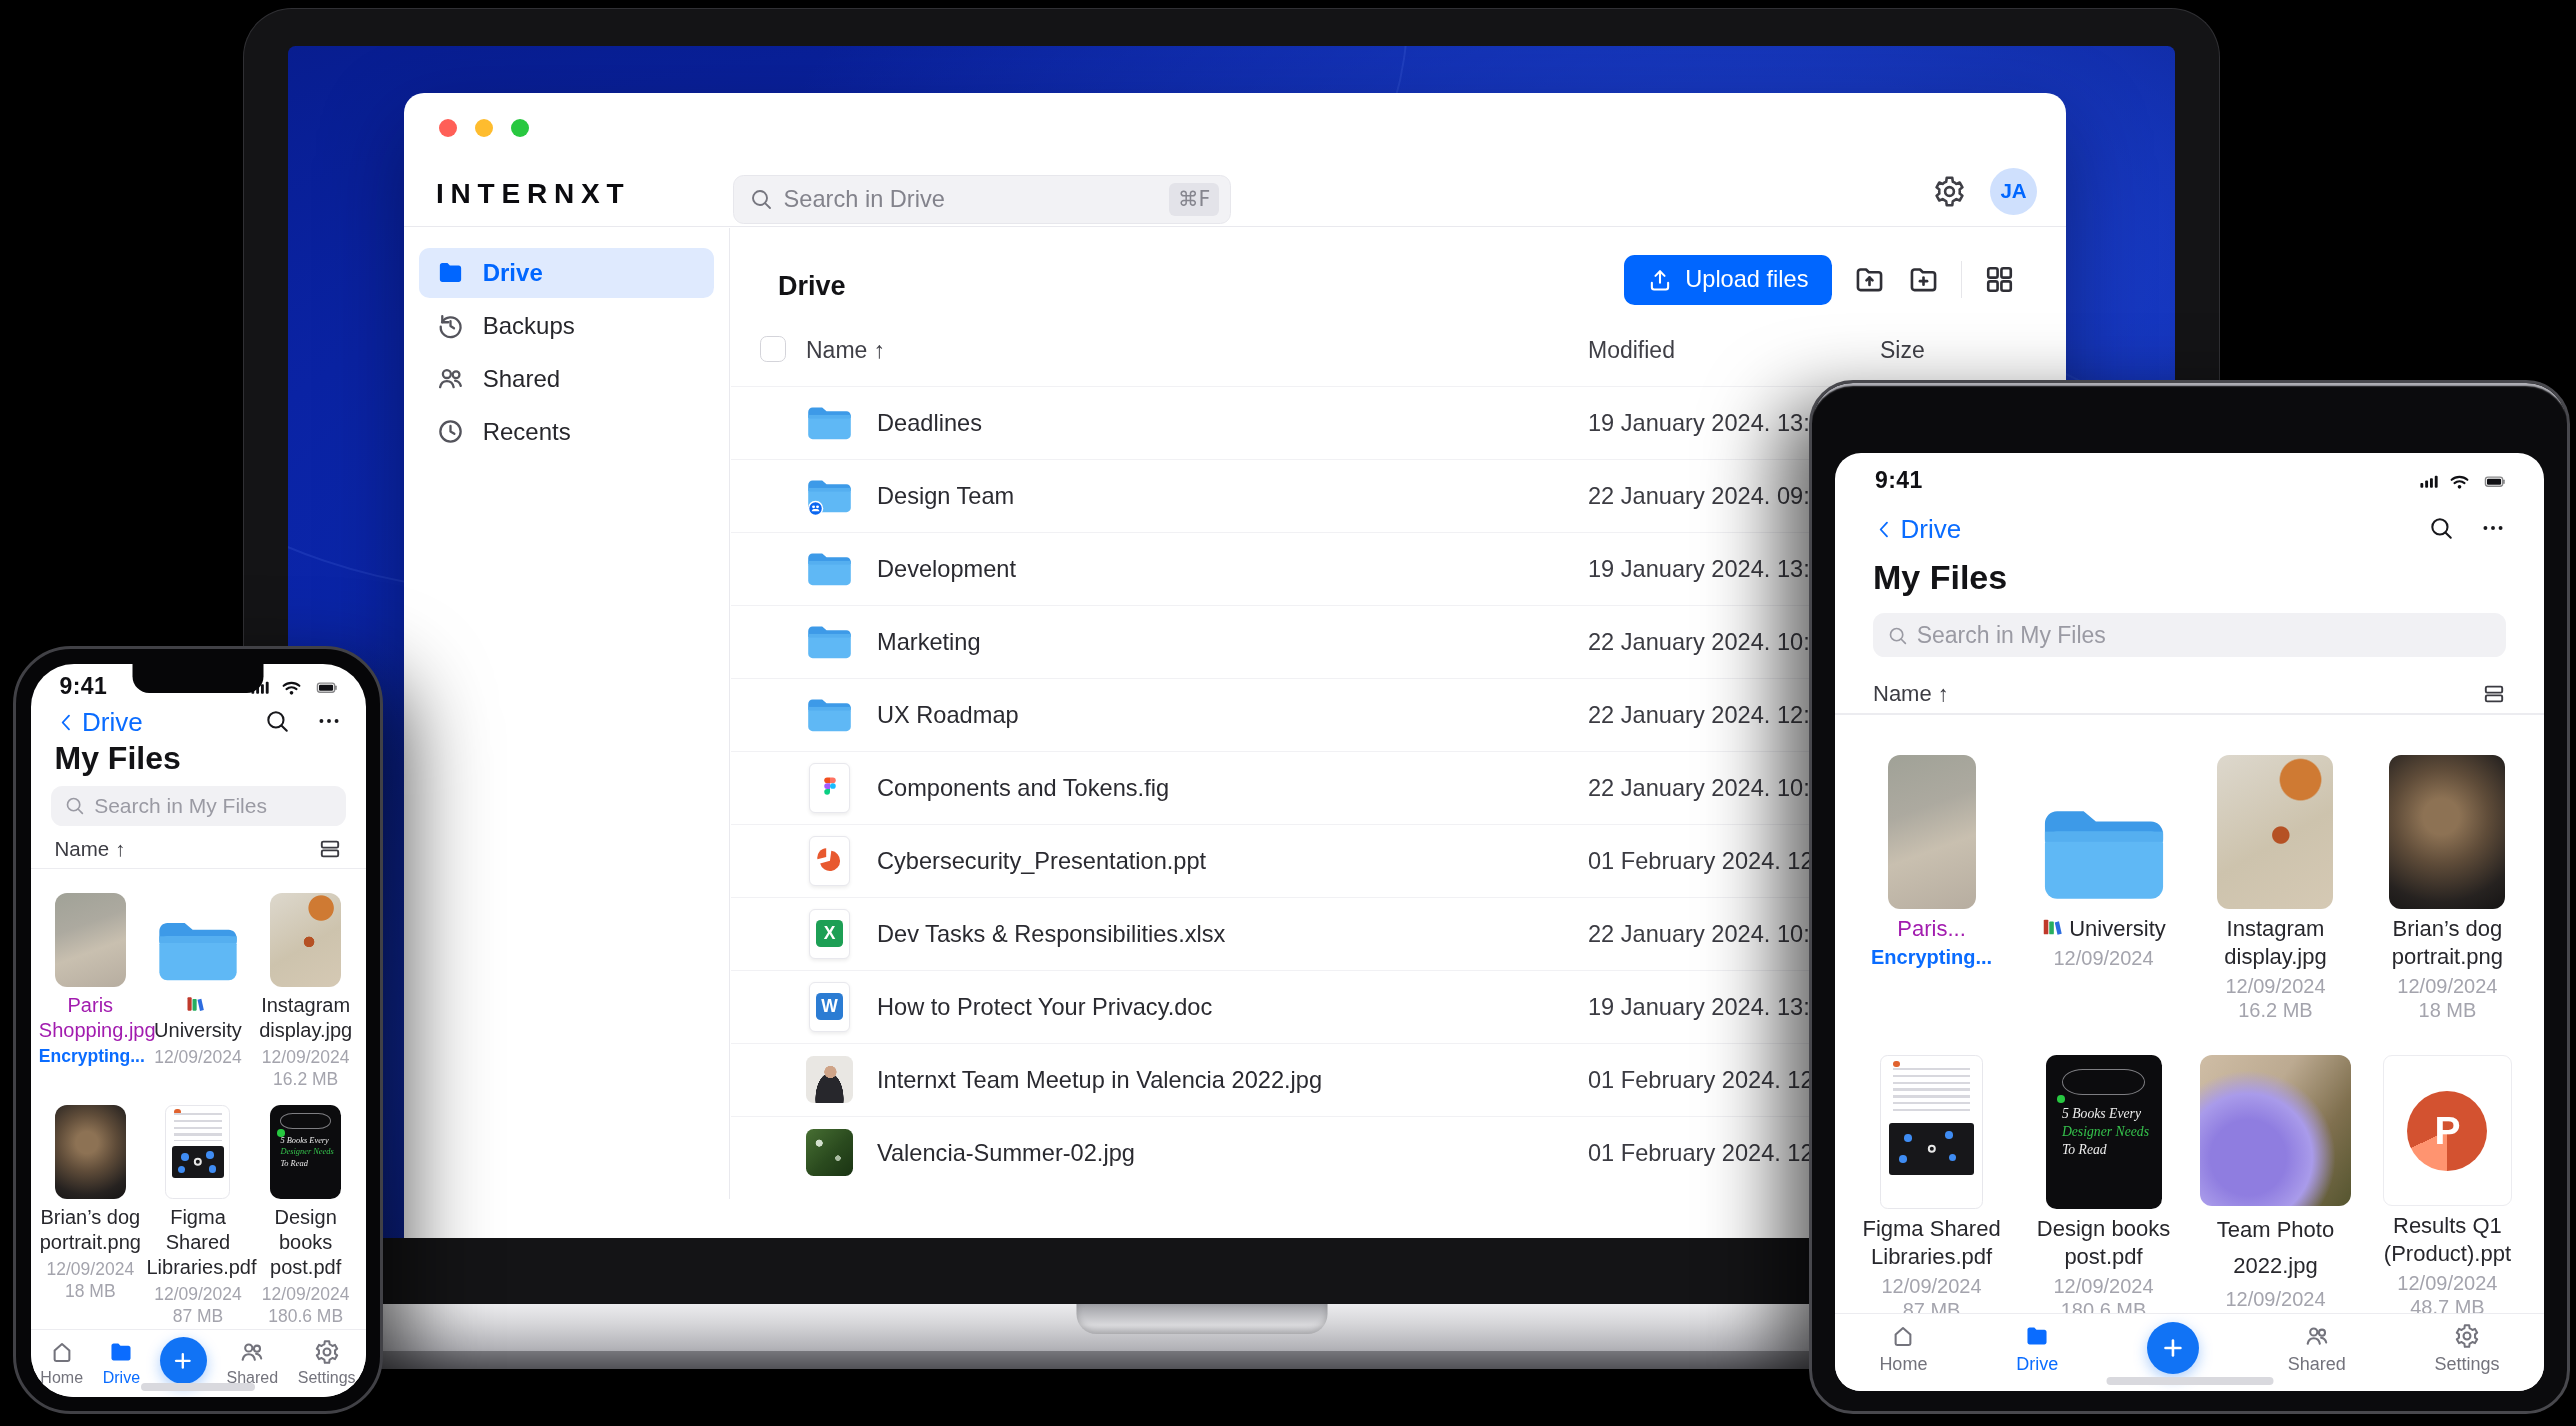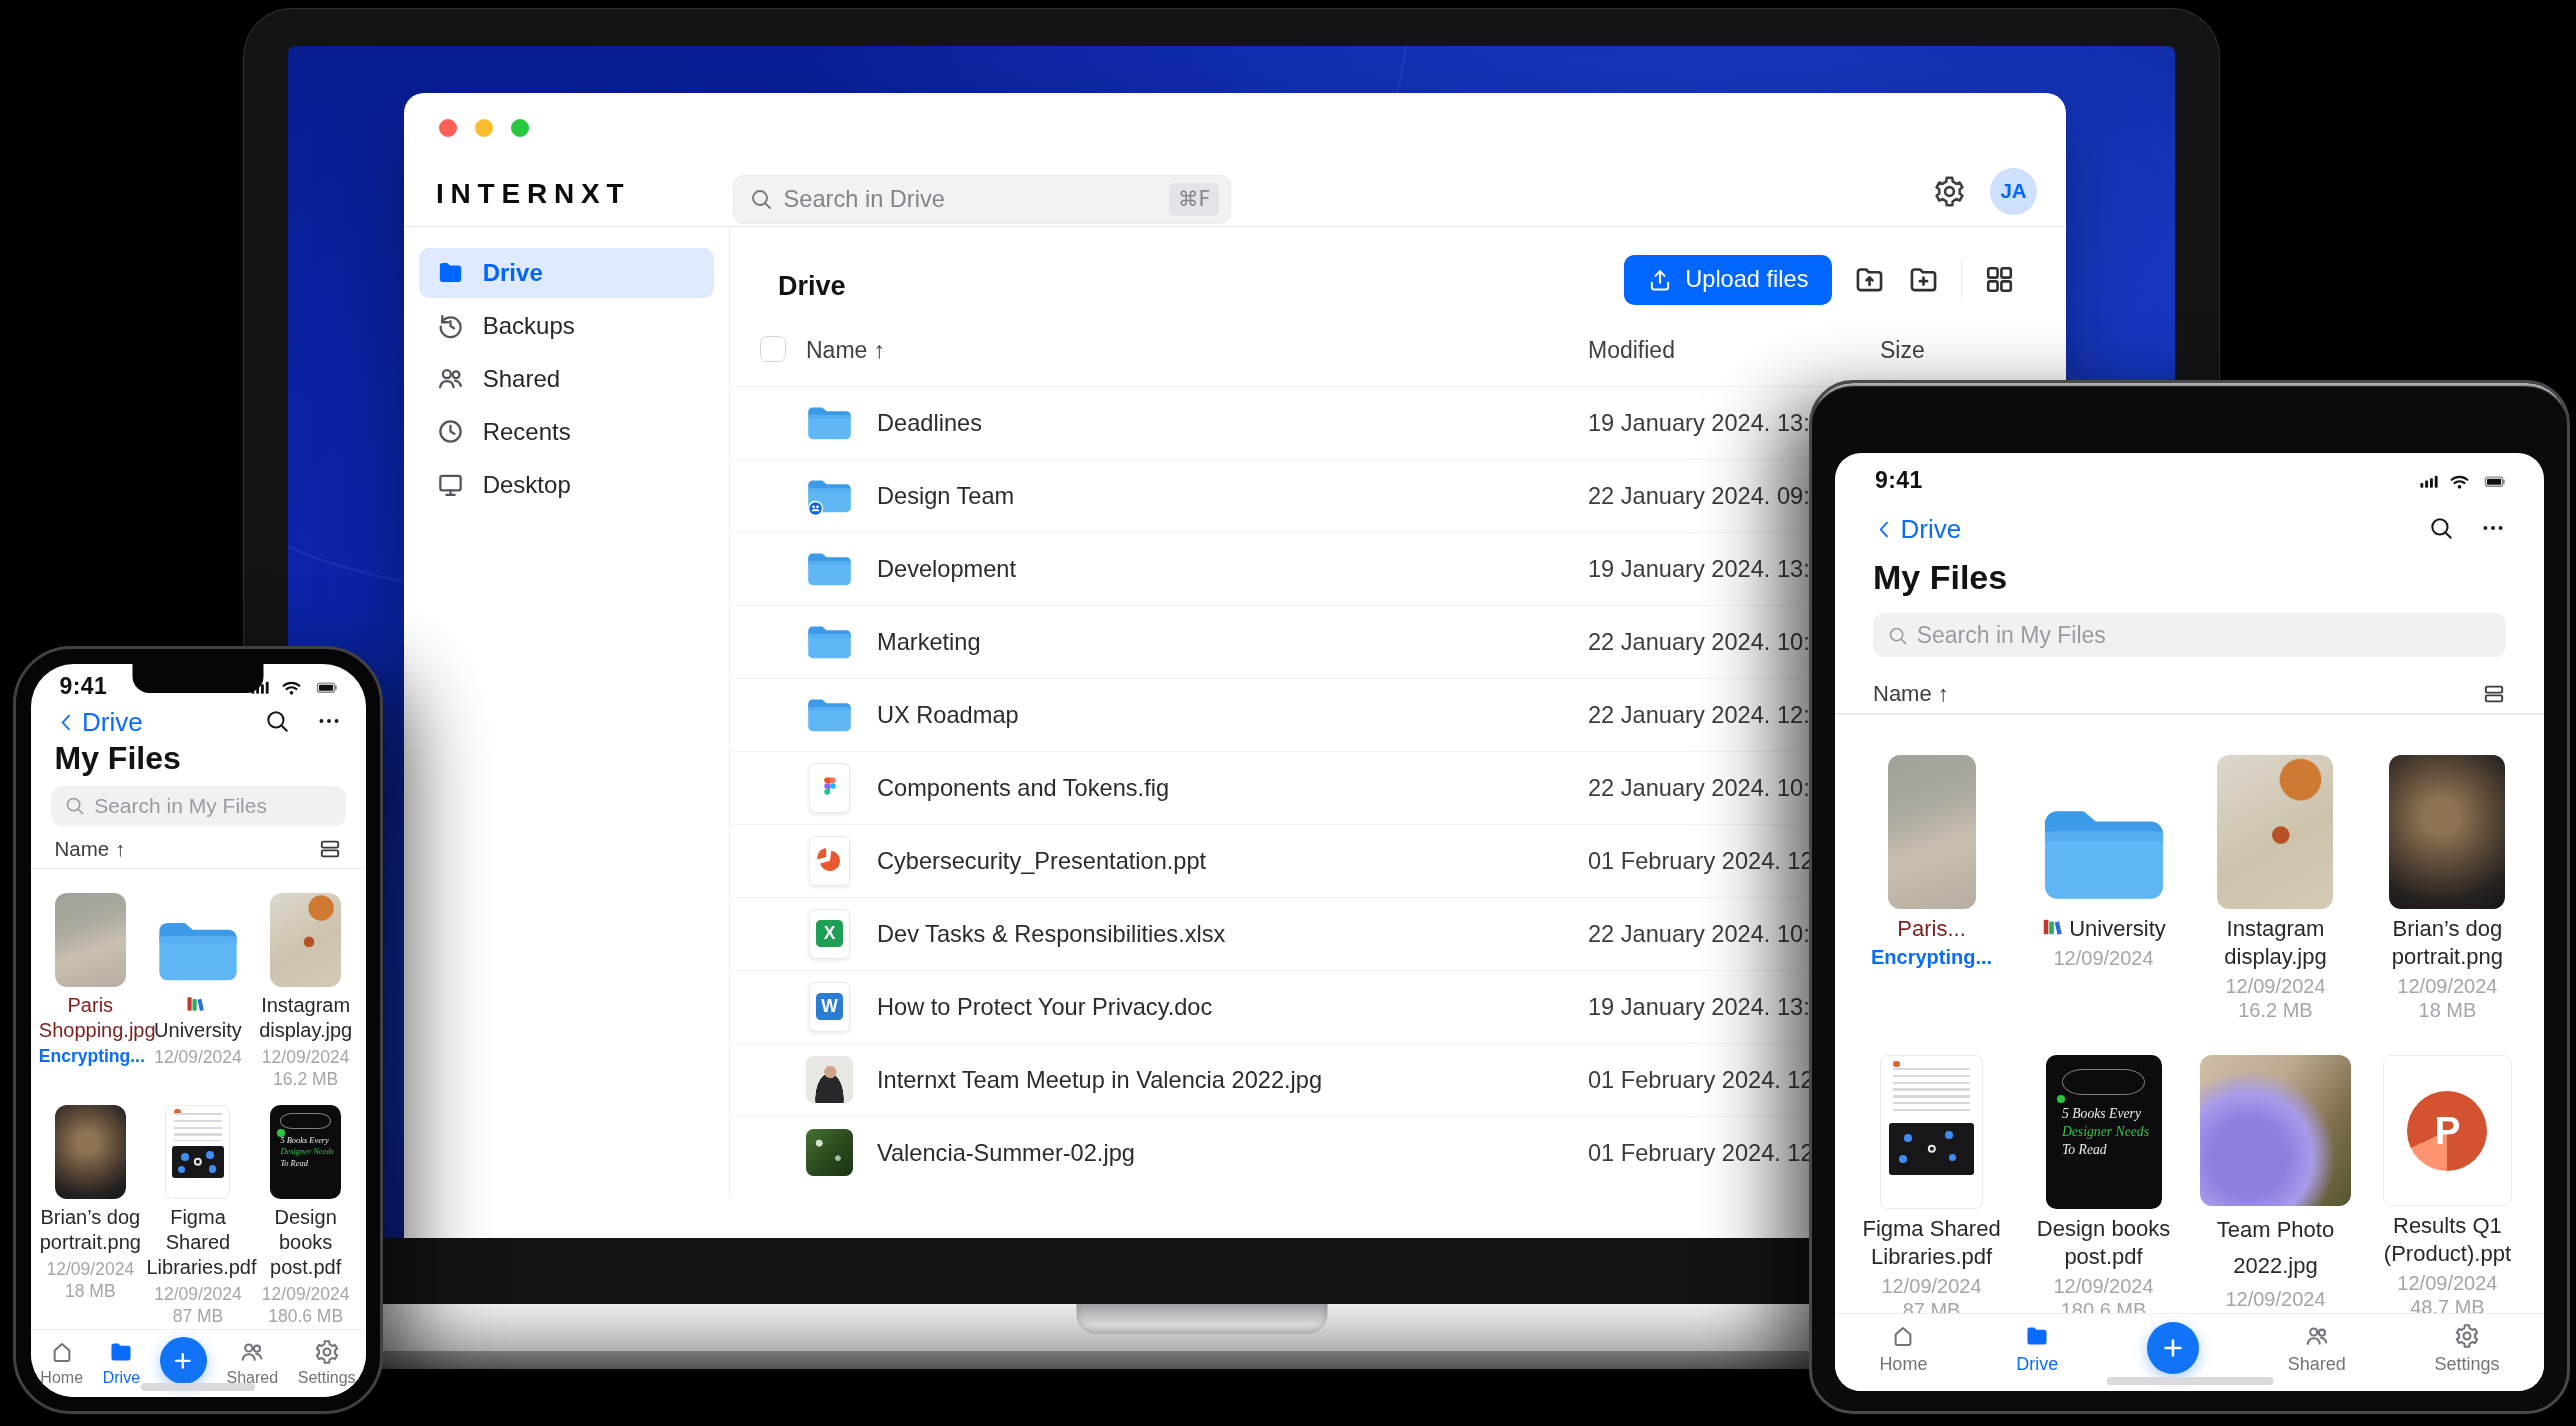--- a/index.html
+++ b/index.html
@@ -108,21 +108,21 @@
   .m-title { position:absolute; font-weight:700; color:#131316; }
   .m-search { position:absolute; background:#f1f1f4; border-radius:11.4px; display:flex;
     align-items:center; padding:0 13.7px; gap:9px; color:#9a9aa3; }
   .m-search .ic { width:21px; height:21px; }
   .m-sort { position:absolute; display:flex; justify-content:space-between; align-items:center; color:#3c3c43; }
   .m-divider { position:absolute; height:1.5px; background:#ececf0; left:0; right:0; }
   .m-grid { position:absolute; display:grid; justify-items:center; overflow:hidden; }
   .gitem { text-align:center; }
   .gthumb { margin:0 auto; border-radius:12px; }
   .gname { color:#27272c; }
-  .gname.muted { color:#7f1d1d; }
+  .gname.muted { color:#a21caf; }
   .gstatus { color:#0a6cff; font-weight:600; }
   .gmeta { color:#a4a4ad; }
   .m-bottomnav { position:absolute; left:0; right:0; bottom:0; background:#fff; border-top:1.5px solid #ececf0;
     display:flex; justify-content:space-around; align-items:flex-start; z-index:5; }
   .nav-slot { display:flex; flex-direction:column; align-items:center; gap:4.6px; color:#73737c; }
   .nav-slot .ic { width:26px; height:26px; }
   .nav-slot.active { color:#0a6cff; }
   .nav-label { font-size:16px; }
   .fab { border-radius:50%; background:#1173f5; color:#fff; display:flex; align-items:center;
     justify-content:center; box-shadow:0 4.6px 13.7px rgba(17,115,245,.35); }
@@ -254,30 +254,20 @@
   </div>
               <div class="sb-item">
     <span class="ic">
                   <svg viewBox="0 0 24 24" fill="none" stroke="currentColor" stroke-width="1.9" stroke-linecap="round" stroke-linejoin="round">
                     <circle cx="12" cy="12" r="8.4"></circle>
                     <polyline points="12 7.4 12 12 15.2 13.9"></polyline>
                   </svg>
                 </span>
     <span class="sb-label">Recents</span>
   </div>
-              <div class="sb-item">
-    <span class="ic">
-                  <svg viewBox="0 0 24 24" fill="none" stroke="currentColor" stroke-width="1.9" stroke-linecap="round" stroke-linejoin="round">
-                    <rect x="3.6" y="4.8" width="16.8" height="12" rx="1.8"></rect>
-                    <line x1="12" y1="16.8" x2="12" y2="20"></line>
-                    <line x1="8.6" y1="20.6" x2="15.4" y2="20.6"></line>
-                  </svg>
-                </span>
-    <span class="sb-label">Desktop</span>
-  </div>
             </div>
         </aside>
 
         <section class="main">
           <div class="main-title">Drive</div>
           <div class="main-actions">
             <div class="upload-btn">
               <span class="ic">
                   <svg viewBox="0 0 24 24" fill="none" stroke="currentColor" stroke-width="1.9" stroke-linecap="round" stroke-linejoin="round">
                     <path d="M12 14.5V4.2"></path>

